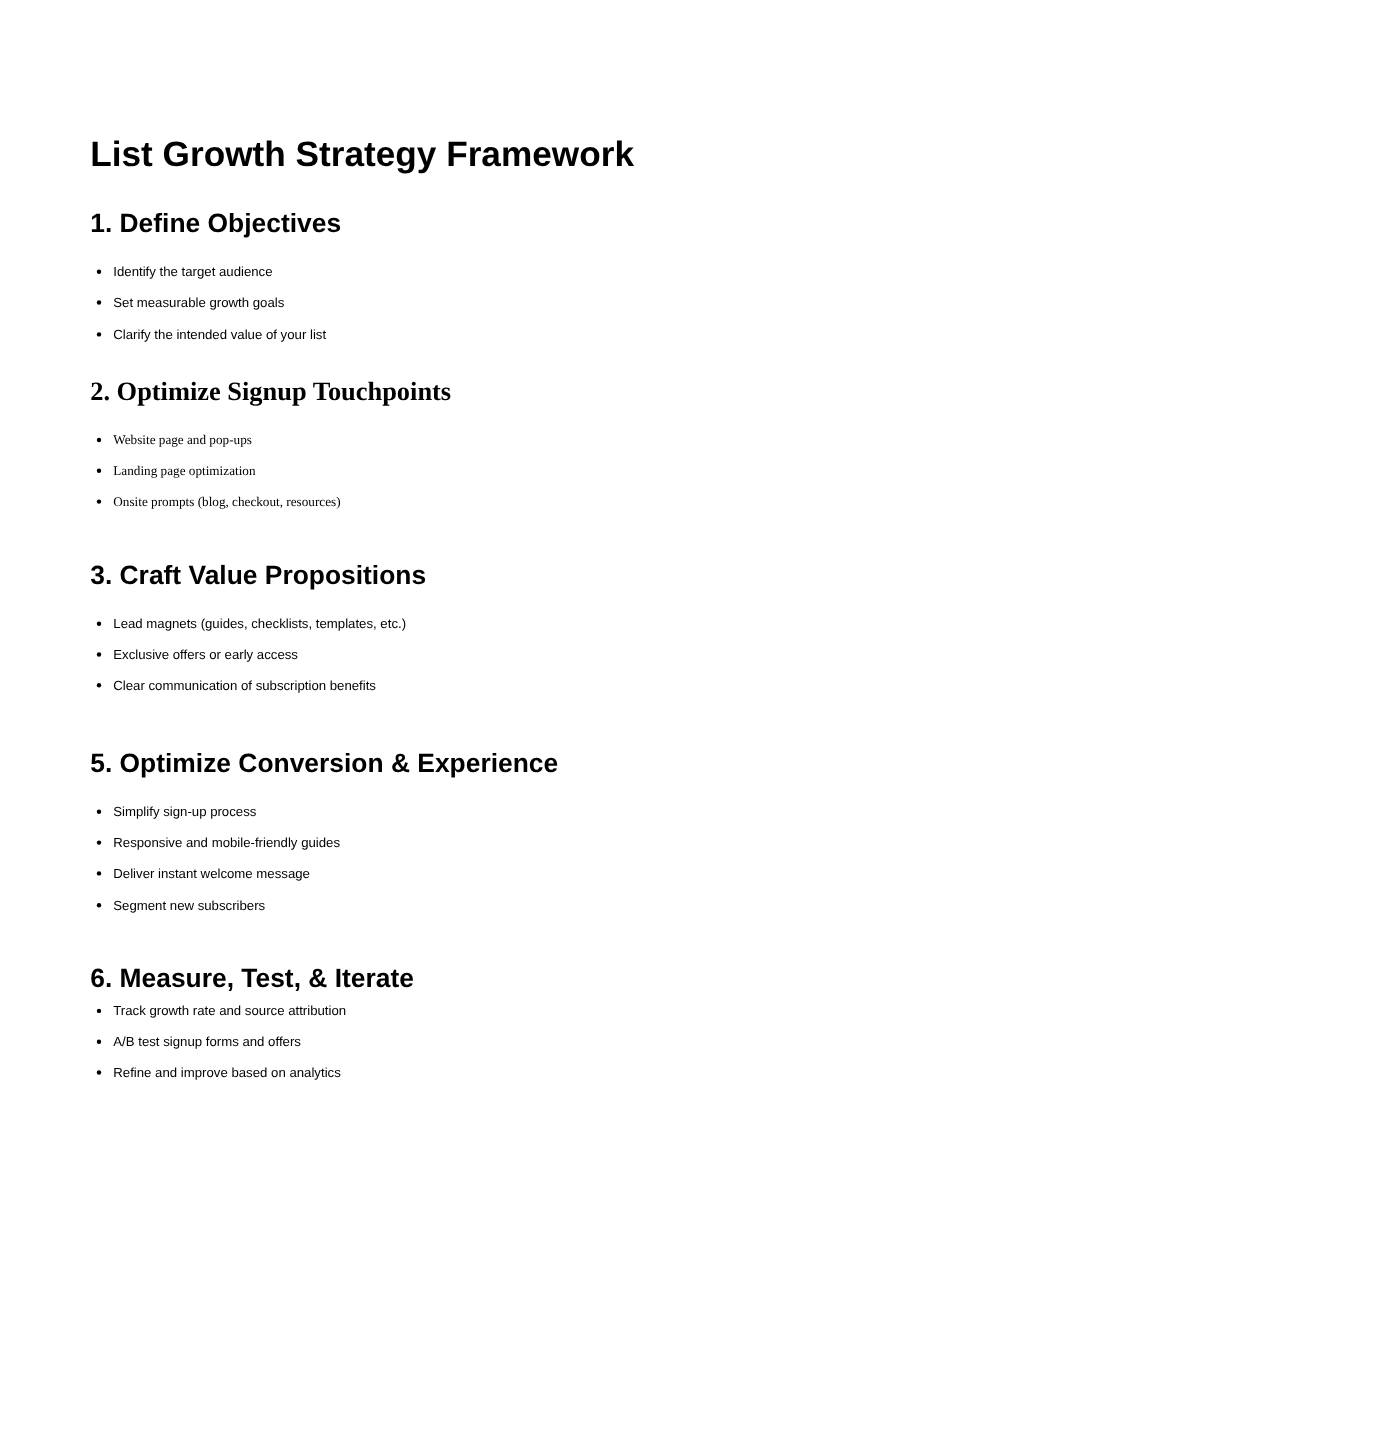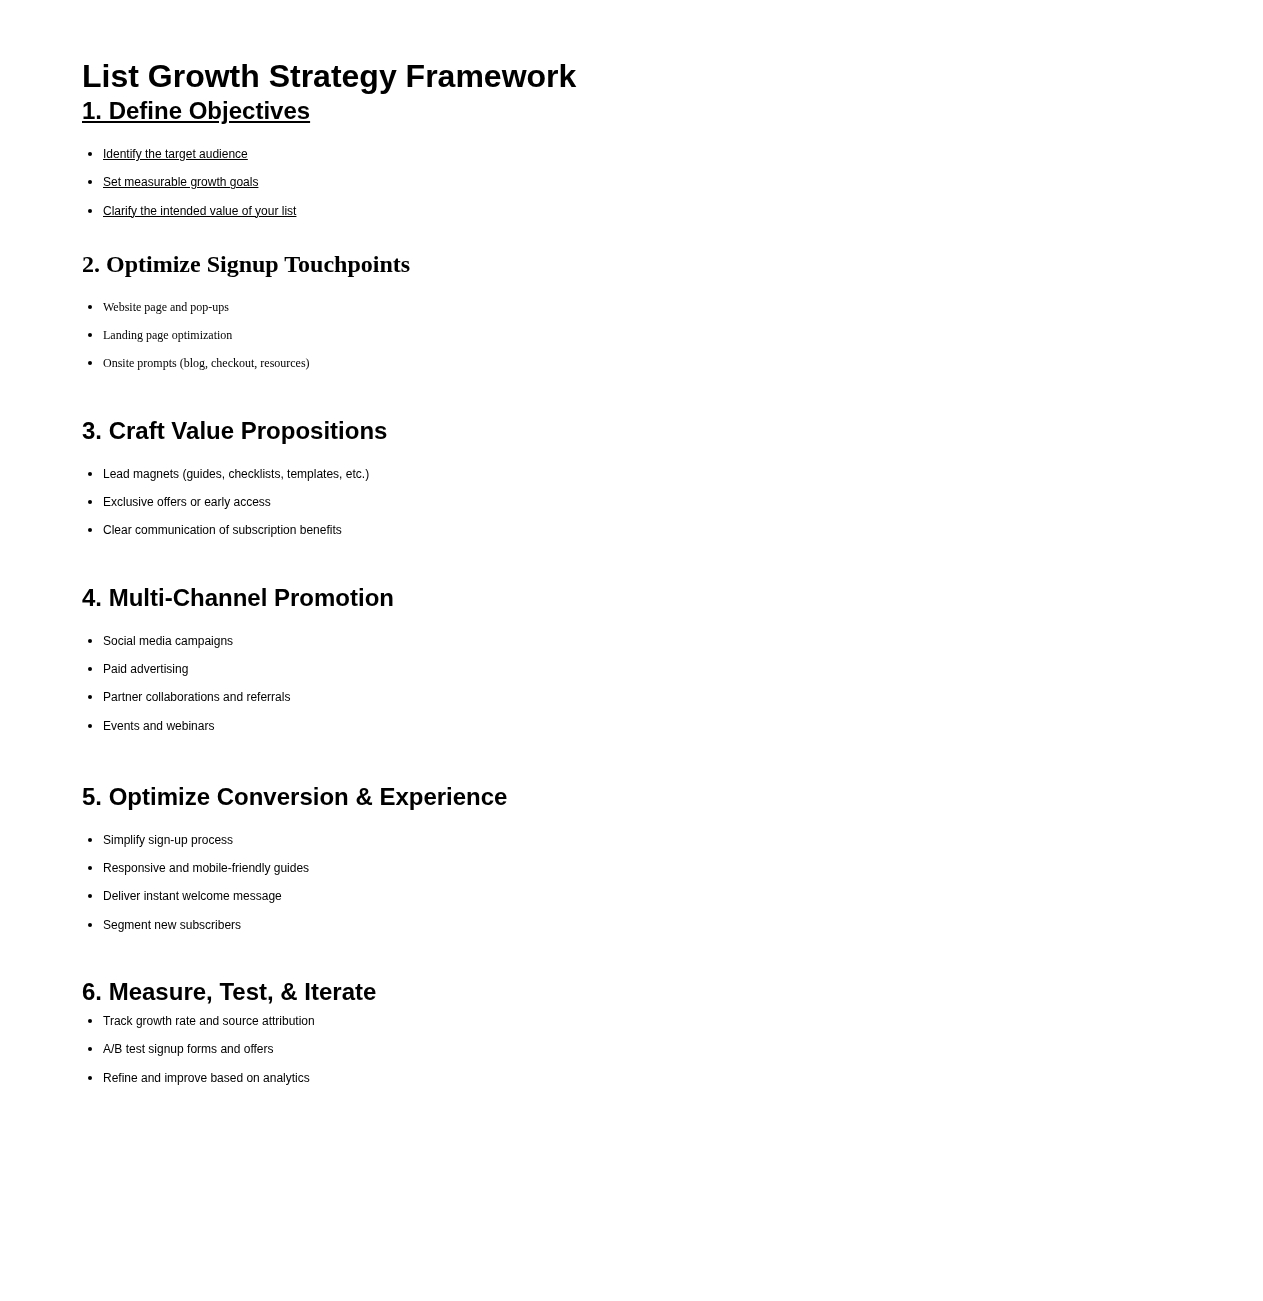--- a/index.html
+++ b/index.html
@@ -10,21 +10,21 @@
     body {
       width: 1263px;
       height: 1301px;
       font-family: "Liberation Sans", sans-serif;
       color: #000000;
       overflow: hidden;
     }
     .page {
       position: relative;
       padding-left: 82px;
-      padding-top: 56px;
+      padding-top: 120px;
     }
     h1 {
       font-size: 32px;
       font-weight: bold;
       margin: 0;
       line-height: 40px;
     }
     .section {
       margin: 0;
     }
@@ -46,21 +46,21 @@
     li::marker {
       font-size: 13px;
     }
   </style>
 </head>
 <body>
 
 <div class="page">
   <h1>List Growth Strategy Framework</h1>
 
-  <div class="section" style="text-decoration:underline;">
+  <div class="section" style="margin-top:29px;">
     <h2>1. Define Objectives</h2>
     <ul style="margin-top:14px;">
       <li>Identify the target audience</li>
       <li>Set measurable growth goals</li>
       <li>Clarify the intended value of your list</li>
     </ul>
   </div>
 
   <div class="section" style="margin-top:24px;font-family:Liberation Serif, serif;">
     <h2>2. Optimize Signup Touchpoints</h2>
@@ -73,29 +73,20 @@
 
   <div class="section" style="margin-top:38px;">
     <h2>3. Craft Value Propositions</h2>
     <ul style="margin-top:14px;">
       <li>Lead magnets (guides, checklists, templates, etc.)</li>
       <li>Exclusive offers or early access</li>
       <li>Clear communication of subscription benefits</li>
     </ul>
   </div>
 
-  <div class="section" style="margin-top:38px;">
-    <h2>4. Multi-Channel Promotion</h2>
-    <ul style="margin-top:14px;">
-      <li>Social media campaigns</li>
-      <li>Paid advertising</li>
-      <li>Partner collaborations and referrals</li>
-      <li>Events and webinars</li>
-    </ul>
-  </div>
 
   <div class="section" style="margin-top:42px;">
     <h2>5. Optimize Conversion &amp; Experience</h2>
     <ul style="margin-top:14px;">
       <li>Simplify sign-up process</li>
       <li>Responsive and mobile-friendly guides</li>
       <li>Deliver instant welcome message</li>
       <li>Segment new subscribers</li>
     </ul>
   </div>

